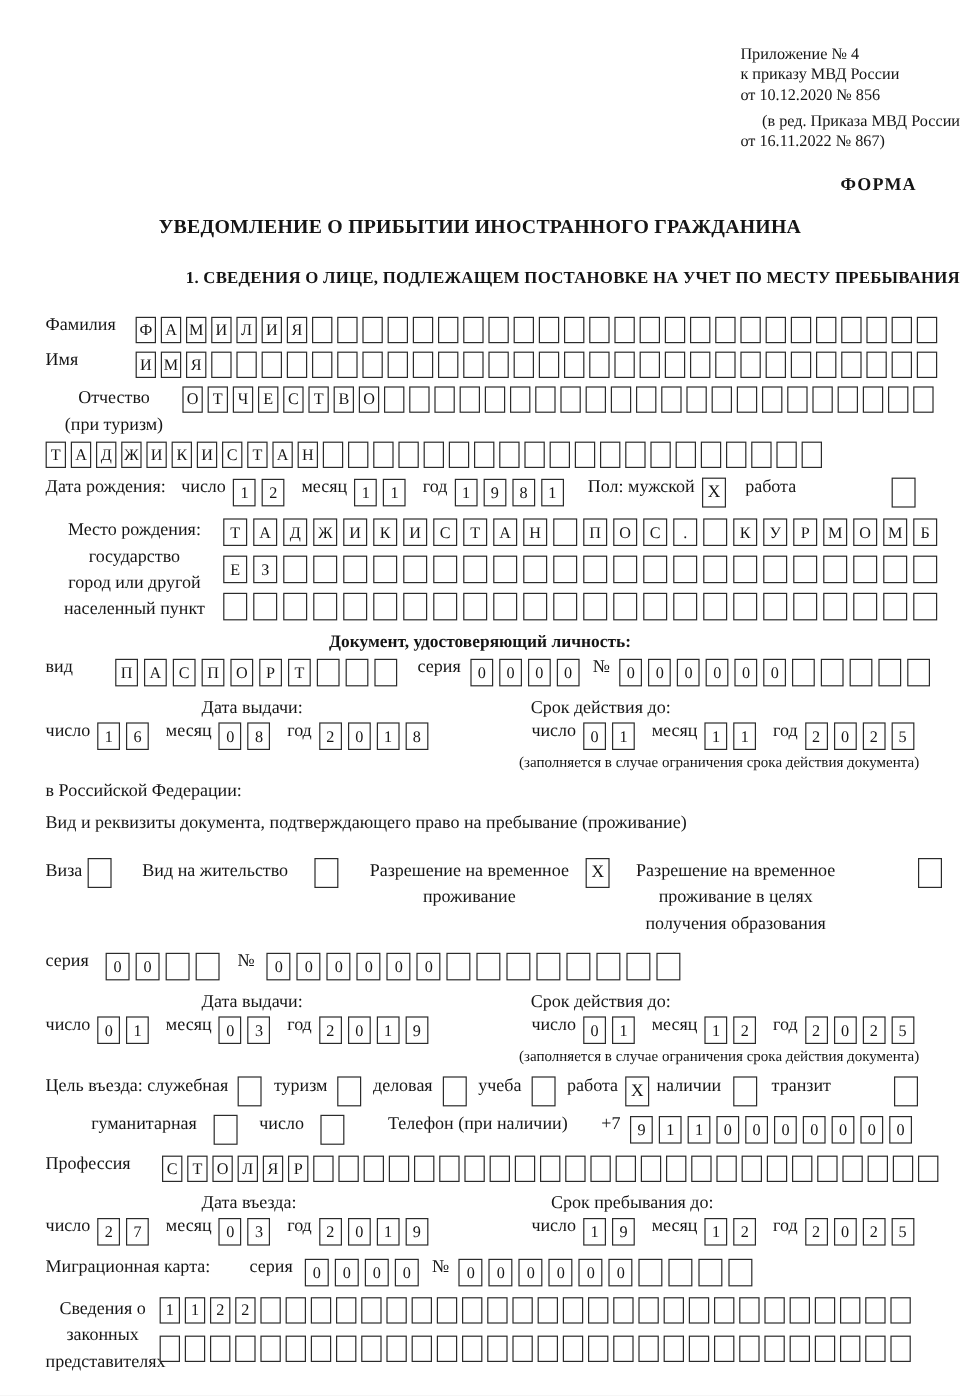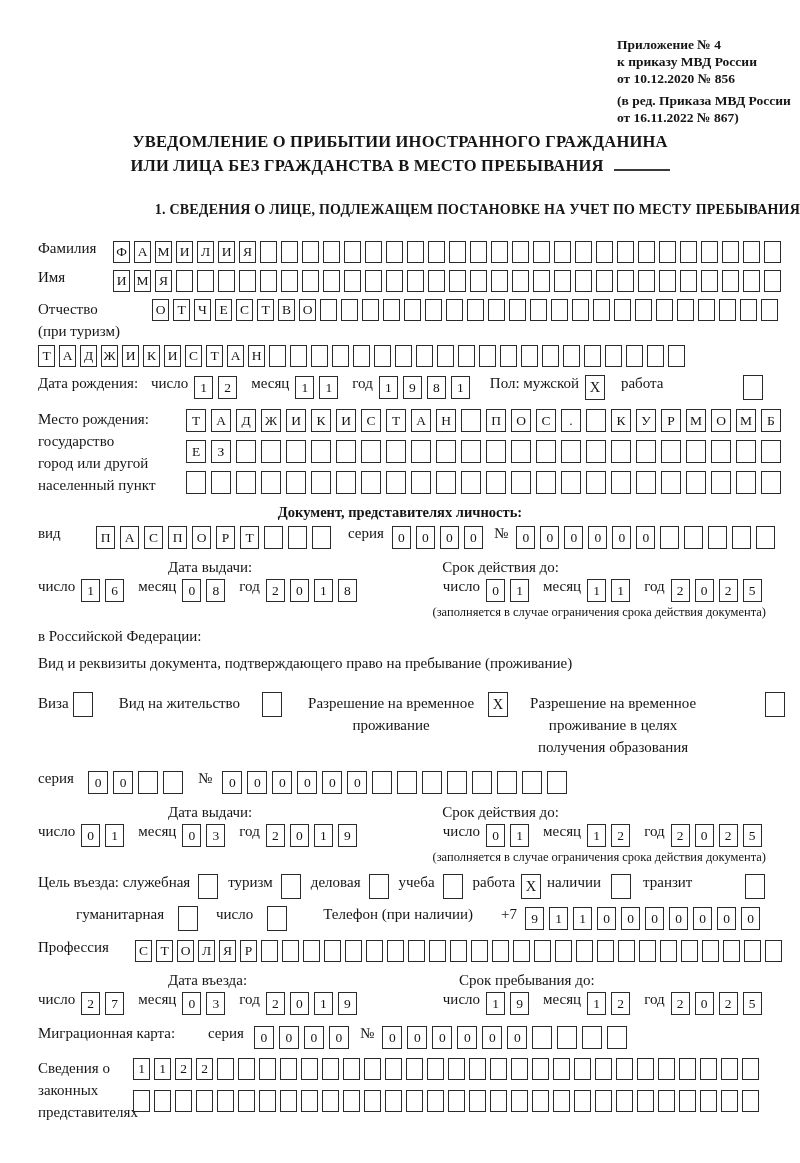--- a/index.html
+++ b/index.html
@@ -2,35 +2,35 @@
 <html><head>
 <meta charset="utf-8">
 <style>
   html,body { margin:0; padding:0; background:#f0f0f0; }
   .page {
     position:relative; width:800px; height:1163px; margin:0 auto;
     background:#ffffff; color:#151515;
     font-family:"Liberation Serif", serif; font-size:15px; overflow:hidden;
   }
   
-  .appendix { padding:36px 0 0 617px; font-size:13.5px; line-height:17px;font-weight:bold; }
-  .appendix .rev { margin-top:5px; }
+  .appendix { padding:36px 0 0 617px; font-size:13.5px; line-height:17px; }
+  .appendix .rev { margin-top:5px;text-align:right; }
   .form-word { text-align:right; padding-right:36px; margin-top:20px;
                font-weight:bold; font-size:15px; letter-spacing:1px; }
   .doc-title { text-align:center; font-weight:bold; font-size:16.5px;
-               line-height:24px; margin-top:4px; letter-spacing:.2px; }
+               line-height:24px; margin-top:14px; letter-spacing:.2px; }
   .title-blank { display:inline-block; width:56px; border-bottom:2.2px solid #3a3a3a;
                  height:12px; margin-left:10px; }
   .section-heading { text-align:right; font-weight:bold; font-size:14px;
                      margin-top:24px; letter-spacing:.2px; }
   
   .form-body { margin-top:22px; }
   .row { display:flex; align-items:flex-start; padding:0 5px 0 38px; margin-top:6px; }
   .lbl { flex:none; }
-  .lbl-stack div { line-height:22px; }
+  .lbl-stack div { line-height:22px;text-align:center; }
   .cells { display:flex; flex:none; margin-top:1px; }
   .cell { flex:none; width:17px; height:22px; margin-right:4px;
           border:1.5px solid #2b2b2b; box-sizing:border-box;
           display:flex; align-items:center; justify-content:center;
           font-size:13.5px; background:#fff; }
   .cells.w .cell { width:20px; height:23px; margin-right:5px; }   
   .cells.m .cell { width:19px; height:23px; margin-right:5px; }   
   .box { flex:none; width:20px; height:25px; border:1.5px solid #2b2b2b;
          box-sizing:border-box; display:inline-flex; align-items:center;
          justify-content:center; font-size:14.5px; background:#fff; }
@@ -51,26 +51,24 @@
 <div class="page">
 
   <div class="appendix">
     <div>Приложение № 4</div>
     <div>к приказу МВД России</div>
     <div>от 10.12.2020 № 856</div>
     <div class="rev">(в ред. Приказа МВД России</div>
     <div>от 16.11.2022 № 867)</div>
   </div>
 
+  <div class="form-word">ФОРМА</div>
 
   <div class="doc-title">
     <div>УВЕДОМЛЕНИЕ О ПРИБЫТИИ ИНОСТРАННОГО ГРАЖДАНИНА</div>
-    <div>
-      <span>ИЛИ ЛИЦА БЕЗ ГРАЖДАНСТВА В МЕСТО ПРЕБЫВАНИЯ</span><span class="title-blank"></span>
-    </div>
   </div>
 
   <div class="section-heading">1. СВЕДЕНИЯ О ЛИЦЕ, ПОДЛЕЖАЩЕМ ПОСТАНОВКЕ НА УЧЕТ ПО МЕСТУ ПРЕБЫВАНИЯ</div>
 
   <div class="form-body">
 
     <div class="row">
       <span class="lbl" style="width:75px">Фамилия</span>
       <span class="cells">
           <span class="cell">Ф</span>
@@ -330,21 +328,21 @@
             <span class="cell"></span>
             <span class="cell"></span>
             <span class="cell"></span>
             <span class="cell"></span>
             <span class="cell"></span>
             <span class="cell"></span>
           </span>
       </span>
     </div>
 
-    <div style="text-align:center;font-weight:bold;font-size:14.5px;margin-top:2px">Документ, представителях личность:</div>
+    <div style="text-align:center;font-weight:bold;font-size:14.5px;margin-top:2px">Документ, удостоверяющий личность:</div>
 
     <div class="row" style="margin-top:4px">
       <span class="lbl" style="width:58px">вид</span>
       <span class="cells m">
           <span class="cell">П</span>
           <span class="cell">А</span>
           <span class="cell">С</span>
           <span class="cell">П</span>
           <span class="cell">О</span>
           <span class="cell">Р</span>

